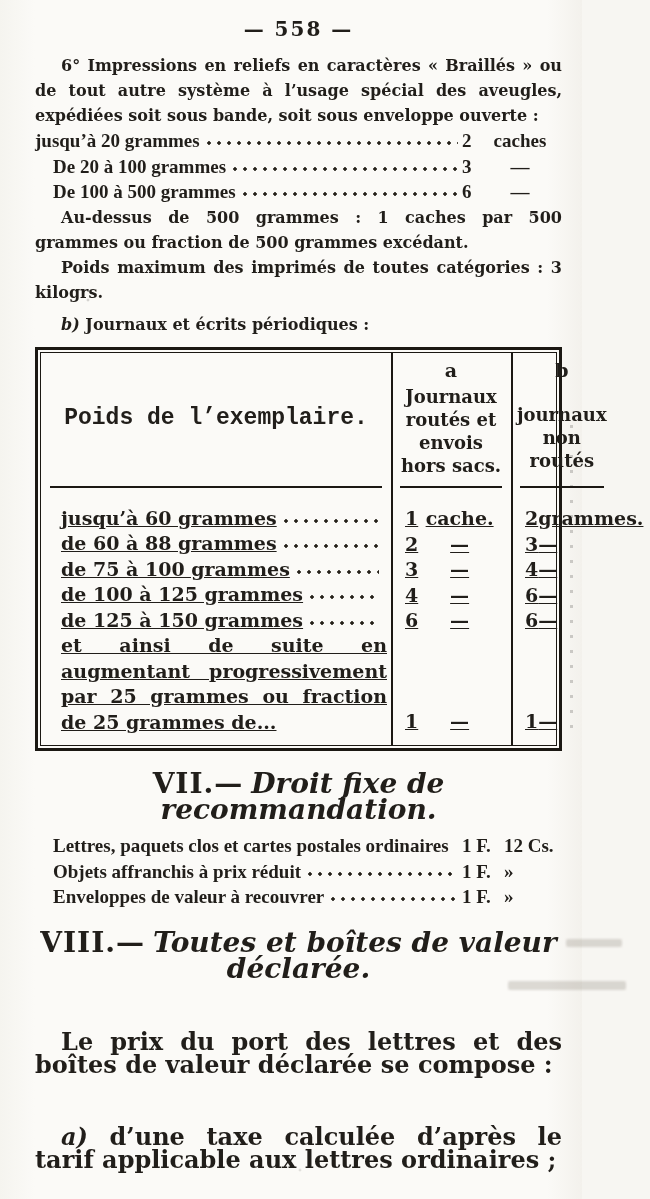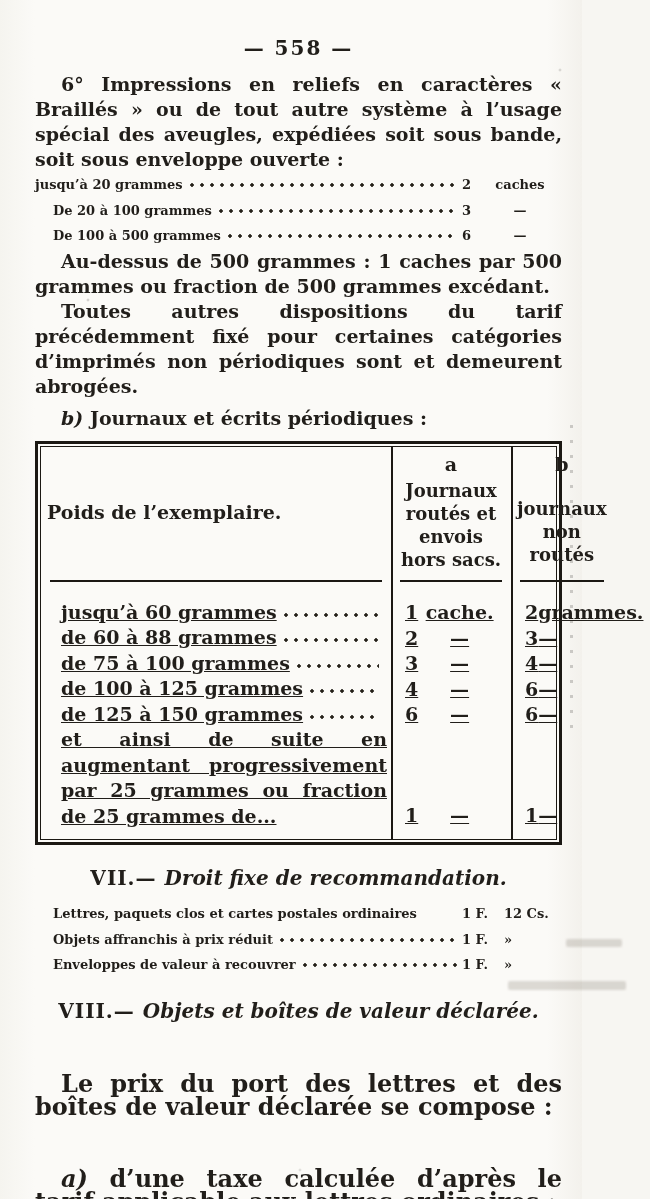--- a/index.html
+++ b/index.html
@@ -13,54 +13,54 @@
   .page{
     position:relative;
     width:582px; height:1199px;
     background:
       radial-gradient(circle at 612px 447px, rgba(40,36,30,.35) 1.2px, transparent 2px),
       radial-gradient(circle at 88px 300px, rgba(40,36,30,.18) 1px, transparent 1.8px),
       radial-gradient(circle at 560px 70px, rgba(40,36,30,.15) 1px, transparent 1.8px),
       radial-gradient(circle at 300px 1170px, rgba(40,36,30,.12) 1px, transparent 1.8px),
       linear-gradient(90deg, #f5f4ef 0%, #fbfaf7 6%, #fbfaf7 94%, #f3f1ec 100%);
     box-sizing:border-box;
-    padding:32px 20px 0 35px;
+    padding:13px 20px 0 35px;
     font-weight:700;
   }
   
-  p{ margin:0; font-size:19px; line-height:25px; text-align:justify; }
+  p{ margin:0; font-size:16px; line-height:25px; text-align:justify; }
   .indent{ text-indent:26px; }
   .ital{ font-style:italic; }
   
   .pagenum{
     text-align:center; font-size:20px; line-height:24px;
     letter-spacing:2px; margin:4px 0 12px 0;
   }
   
-  .leadrow{ display:flex; font-size:13px; line-height:25.5px; align-items:baseline; }
+  .leadrow{ display:flex; font-size:19px; line-height:25.5px; align-items:baseline;font-family:Liberation Serif, serif; }
   .leadrow .lab{ white-space:nowrap; }
   .leadrow.ind2 .lab{ padding-left:18px; }
   .dots{
     flex:1 1 auto; height:14px; margin:0 4px;
     background-image:radial-gradient(circle, #242019 1.5px, transparent 1.9px);
     background-size:10px 8px;
     background-position:left bottom;
     background-repeat:repeat-x;
   }
   .nodots{ flex:1 1 auto; }
   .tval{ width:100px; display:flex; align-items:baseline; }
   .tval .num{ min-width:16px; }
   .tval .unit{ flex:1; text-align:center; }
   
   .s7block{ padding-left:18px; }
   .s7row .v1{ min-width:42px; }
   .s7row .v2{ min-width:58px; text-align:left; }
   
   .secheading{
-    text-align:center; font-size:20px; line-height:26px;
+    text-align:center; font-size:28px; line-height:26px;
     margin-top:20px; margin-bottom:10px;
   }
   .secheading .roman{ font-style:normal; letter-spacing:1px; }
   .secheading .ttl{ font-style:italic; margin-left:8px; }
   
   .ptable{
     margin-top:10px;
     border:3px solid #1b1813;
     padding:2px;
     background:#fbfaf7;
@@ -74,21 +74,21 @@
   .vline.v2{ left:470px; }
   .thead{
     display:grid; grid-template-columns:350px 120px 1fr;
     min-height:124px;
   }
   .hcell{ position:relative; padding:6px 6px 16px 6px; text-align:center; }
   .hcell::after{
     content:""; position:absolute; left:9px; right:9px; bottom:5px;
     height:2px; background:#1b1813;
   }
-  .hcell.c1{ display:flex; align-items:center; font-size:19px; }
+  .hcell.c1{ display:flex; align-items:center; justify-content:center; font-size:23px;font-family:Liberation Mono, monospace; }
   .hcell .letter{ display:block; font-size:19px; line-height:22px; }
   .hcell .htxt{ font-size:18px; line-height:23px; margin-top:4px; }
   .hcell.c3 .htxt{ margin-top:22px; }
   .tbody{ padding:13px 0 10px 0;text-decoration:underline; }
   .trow{ display:grid; grid-template-columns:350px 120px 1fr; }
   .tlabel{
     display:flex; align-items:baseline; font-size:19px; line-height:25.5px;
     padding:0 8px 0 20px;
   }
   .trow.final .tlabel{ display:block; text-align:justify; padding-right:4px; }
@@ -141,21 +141,21 @@
       <span class="lab">De 100 à 500 grammes</span>
       <span class="dots"></span>
       <span class="tval">
           <span class="num">6</span>
           <span class="unit">—</span>
         </span>
     </div>
   </div>
 
   <p class="indent">Au-dessus de 500 grammes : 1 caches par 500 grammes ou fraction de 500 grammes excédant.</p>
-  <p class="indent">Toutes autres dispositions du tarif précédemment fixé pour certaines catégories d’imprimés non périodiques sont et demeurent abrogées.</p>
+  <p class="indent">Poids maximum des imprimés de toutes catégories : 3 kilogrs.</p>
 
   <p class="indent" style="margin-top:7px;"><span class="ital">b)</span> <span>Journaux et écrits périodiques :</span></p>
 
   <div class="ptable">
     <div class="ptable-inner">
       <div class="vline v1"></div>
       <div class="vline v2"></div>
 
       <div class="thead">
         <div class="hcell c1">
@@ -276,21 +276,21 @@
     </div>
     <div class="leadrow s7row">
       <span class="lab">Enveloppes de valeur à recouvrer</span>
       <span class="dots"></span>
       <span class="v1">1 F.</span>
       <span class="v2">»</span>
     </div>
   </div>
 
   <div class="secheading">
-    <span class="roman">VIII.—</span><span class="ttl">Objets et boîtes de valeur déclarée.</span>
+    <span class="roman">VIII.—</span><span class="ttl">Toutes et boîtes de valeur déclarée.</span>
   </div>
 
   <div class="s8">
     <p class="indent">Le prix du port des lettres et des boîtes de valeur déclarée se compose :</p>
     <p class="indent letteritem"><span class="ltr">a)</span> <span>d’une taxe calculée d’après le tarif applicable aux lettres ordinaires ;</span></p>
     <p class="indent letteritem"><span class="ltr">b)</span> <span>d’un droit fixe de recommandation de 1 fanon 12 caches ;</span></p>
 
   </div>
 
   <div class="edge-artifact"></div>

